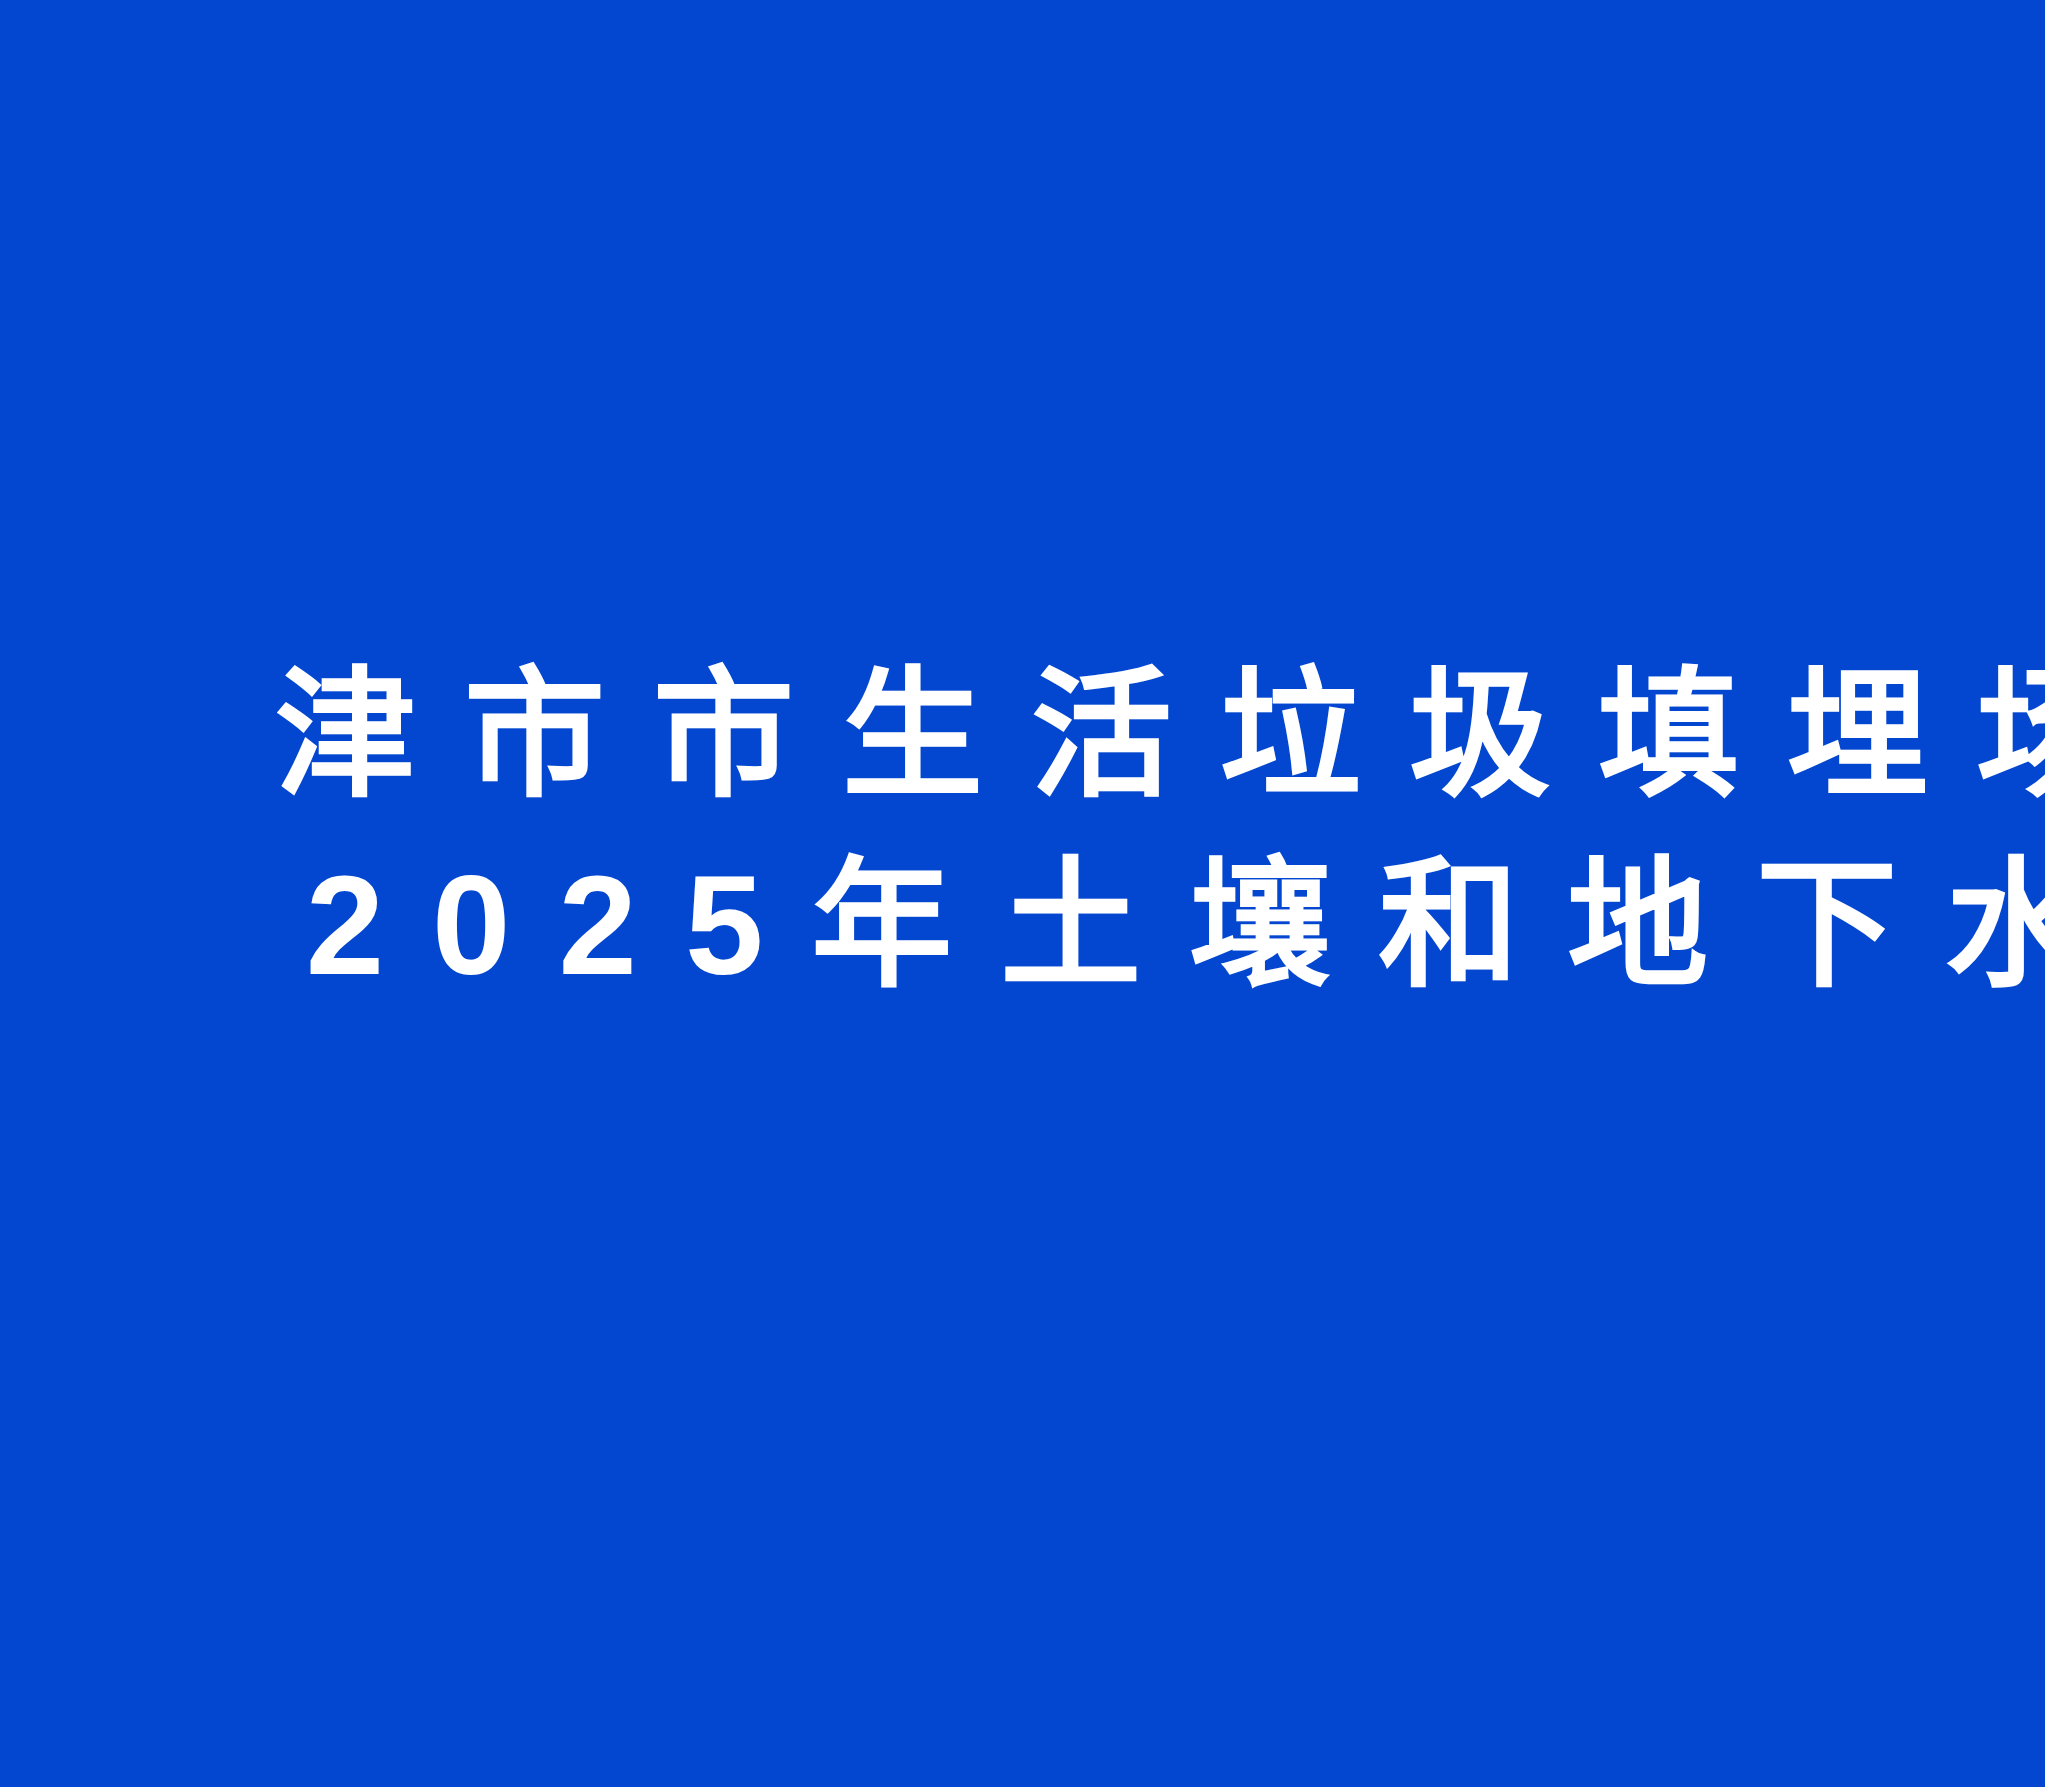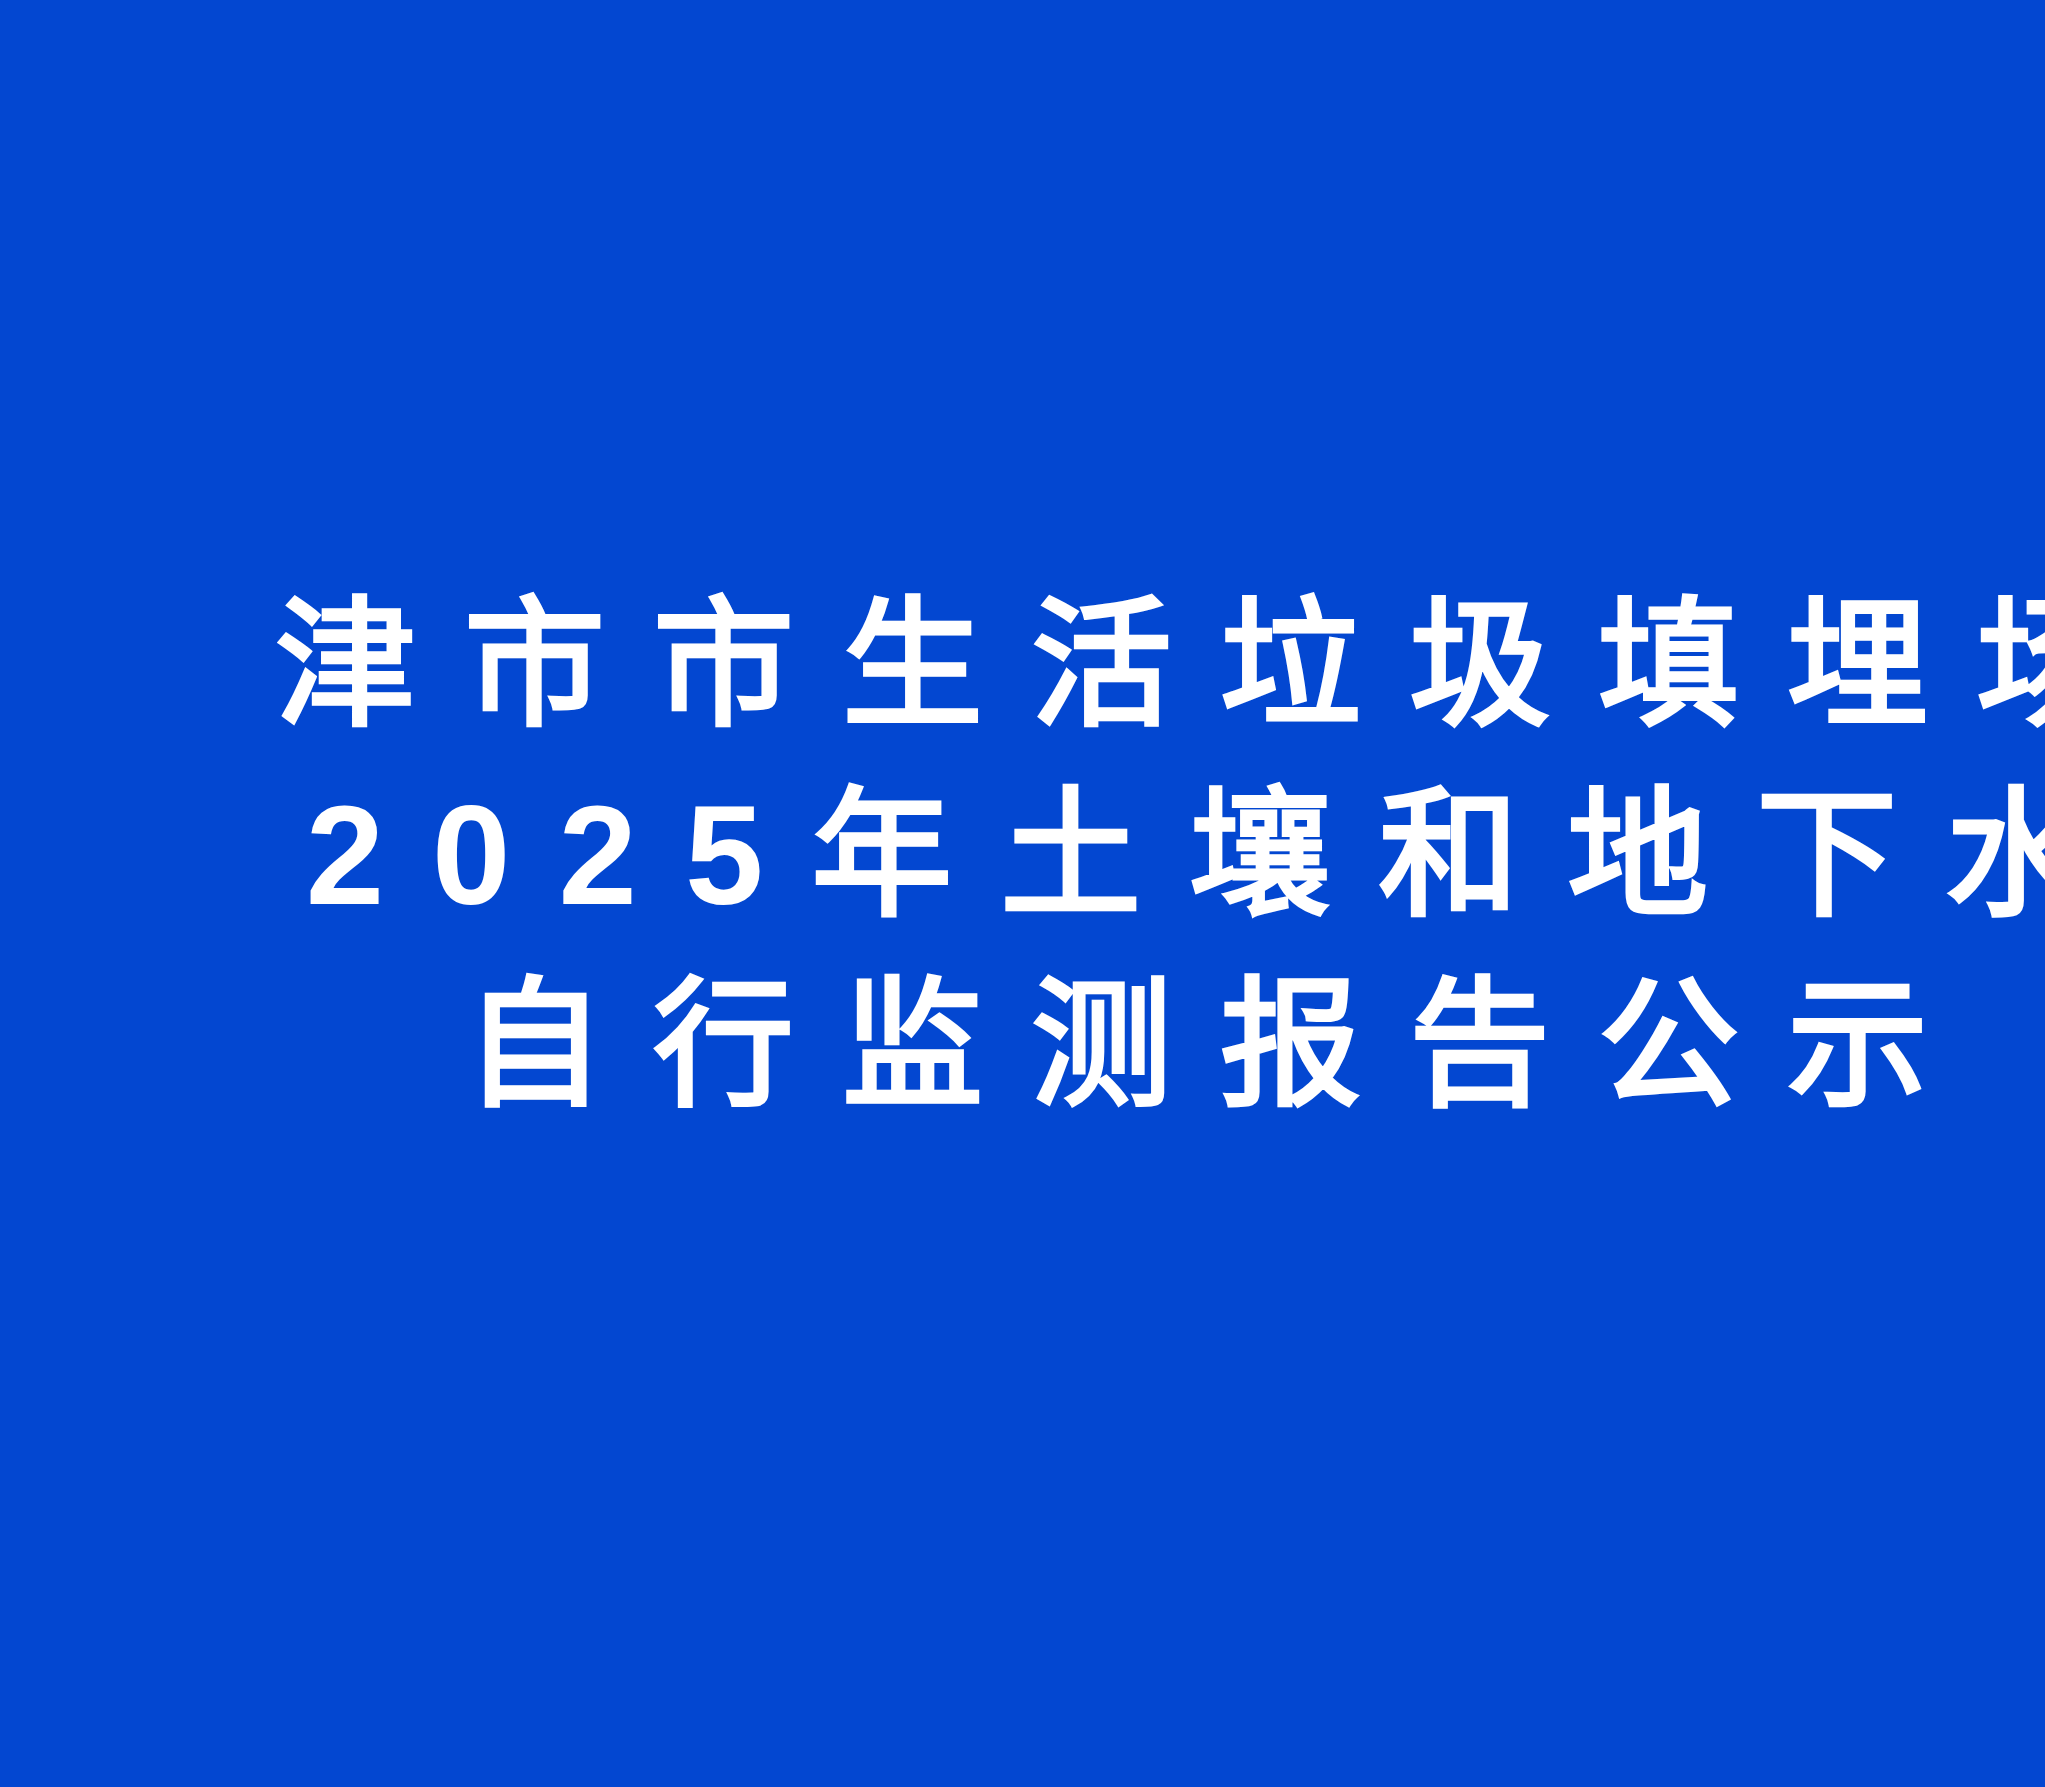--- a/index.html
+++ b/index.html
@@ -58,18 +58,17 @@
 <body style="background: rgb(3, 71, 209);">
 
 <div class="poster" style="background: rgb(3, 71, 209);">
 
   <div class="announcement-block">
 
     <div class="title-line line-1" style="color: rgb(255, 255, 255);">津市市生活垃圾填埋场</div>
 
     <div class="title-line line-2" style="color: rgb(255, 255, 255);">2025年土壤和地下水</div>
 
-    <div class="title-line line-3" style="color: rgb(255, 255, 255);">自行监测报告公示</div>
 
   </div>
 
 </div>
 
 
 </body></html>

